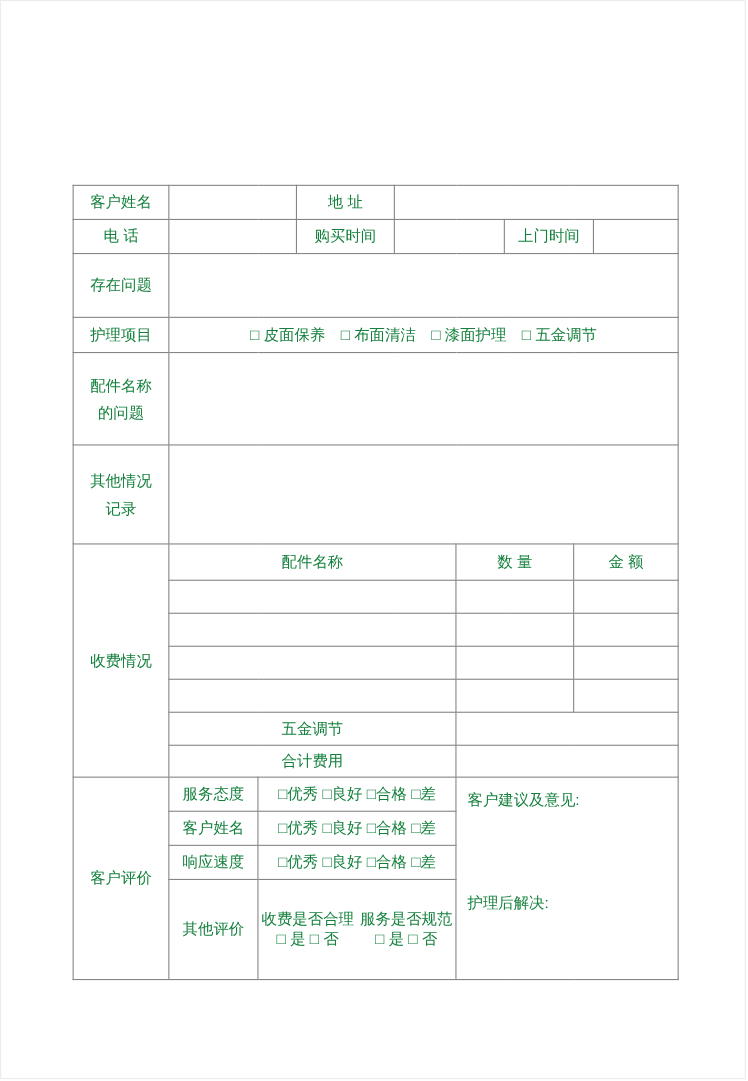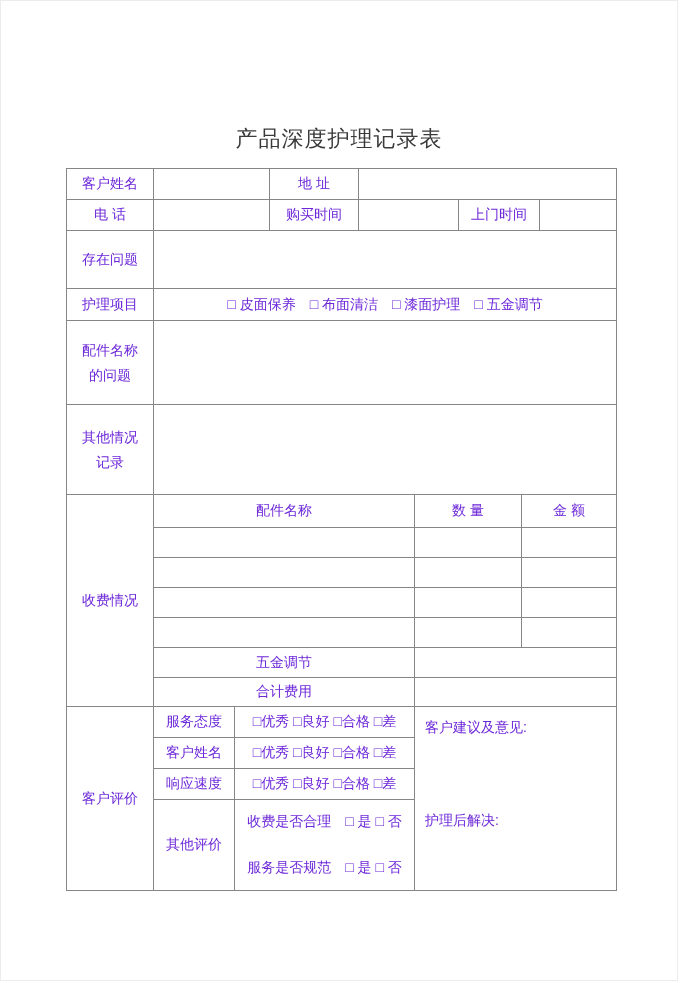--- a/index.html
+++ b/index.html
@@ -30,54 +30,53 @@
   table.record{
     position:absolute;
     left:65px;top:167px;
     width:551px;
     border-collapse:collapse;
     table-layout:fixed;
   }
   table.record td{
     border:1px solid #868686;
     font-size:14px;
-    color:#6d28d9;
+    color:#15803d;
     text-align:center;
     vertical-align:middle;
     padding:0;
     overflow:hidden;
   }
   tr.rh32{height:31px;}
   tr.rh33{height:32px;margin-left:16px;}
   tr.rh59{height:58px;margin-left:15px;}
   tr.rh85{height:84px;}
   tr.rh91{height:90px;}
   tr.rh34{height:33px;}
   tr.rh31{height:30px;}
   tr.rh30{height:29px;}
   tr.rh92{height:91px;}
   td.two-line{white-space:pre-line;line-height:1.75;}
   td.opt-cell{padding-right:44px;}
   td.other-opts{vertical-align:middle;}
   .other-opts-inner{
-    display:flex;flex-direction:column;
+    display:flex;
     justify-content:center;align-items:center;
     row-gap:28px;height:100%;
   }
   td.suggest-cell{position:relative;vertical-align:top;text-align:left;}
   .suggest-label{position:absolute;top:12px;left:10px;}
   .sign-label{position:absolute;top:105px;left:10px;}
   .date-label{position:absolute;top:150px;left:10px;margin-top:42px;}
 </style>
 </head>
 <body>
 
 <div class="page">
 
-  <div class="title">产品深度护理记录表</div>
 
   <table class="record">
     <colgroup>
       <col style="width:87px">
         <col style="width:81px">
         <col style="width:35px">
       <col style="width:89px">
         <col style="width:56px">
         <col style="width:44px">
       <col style="width:63px">

